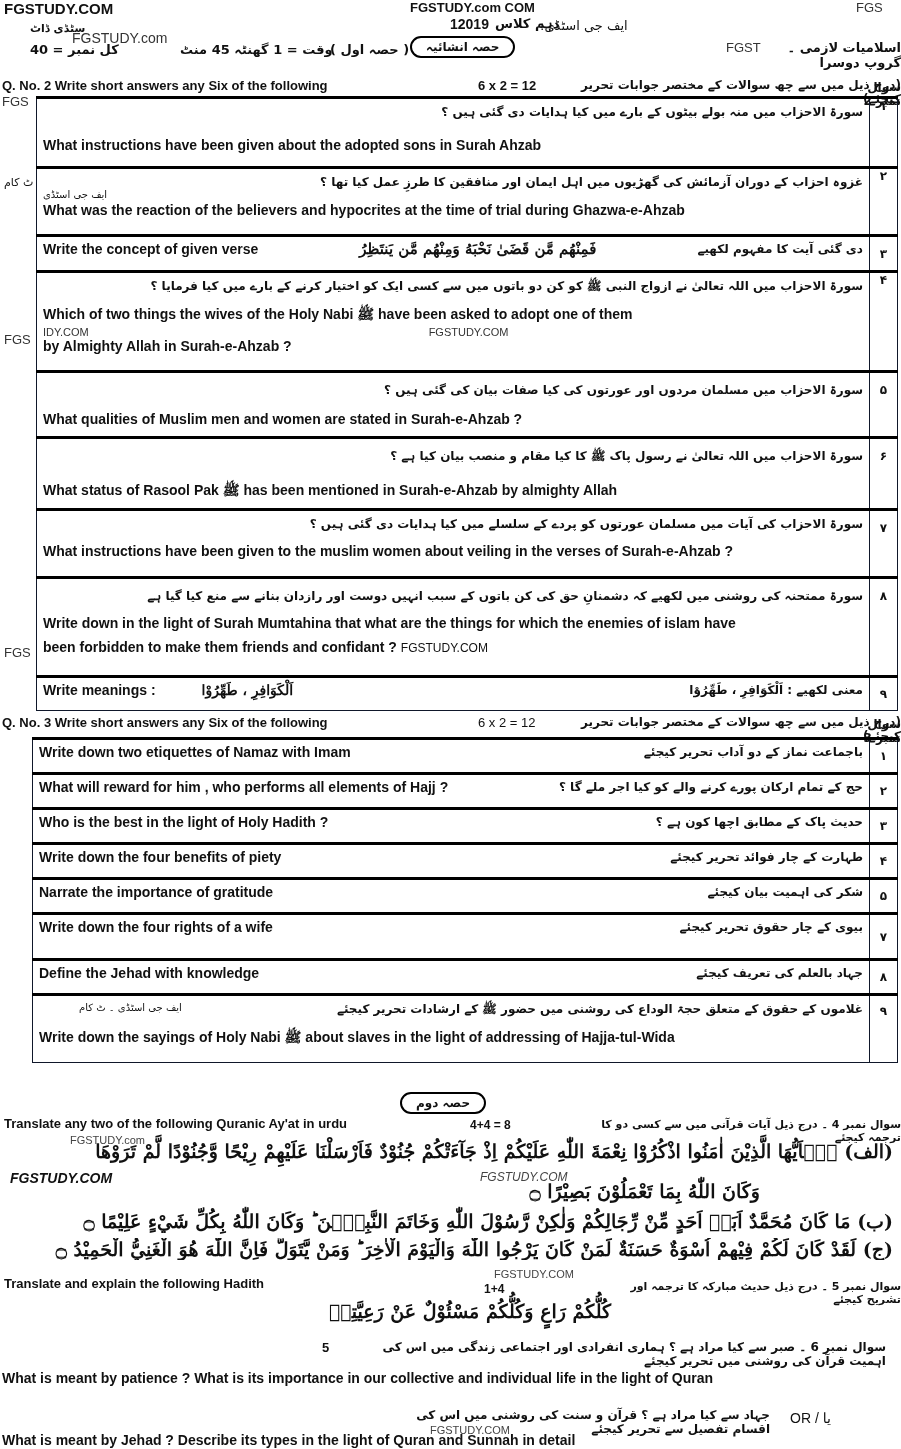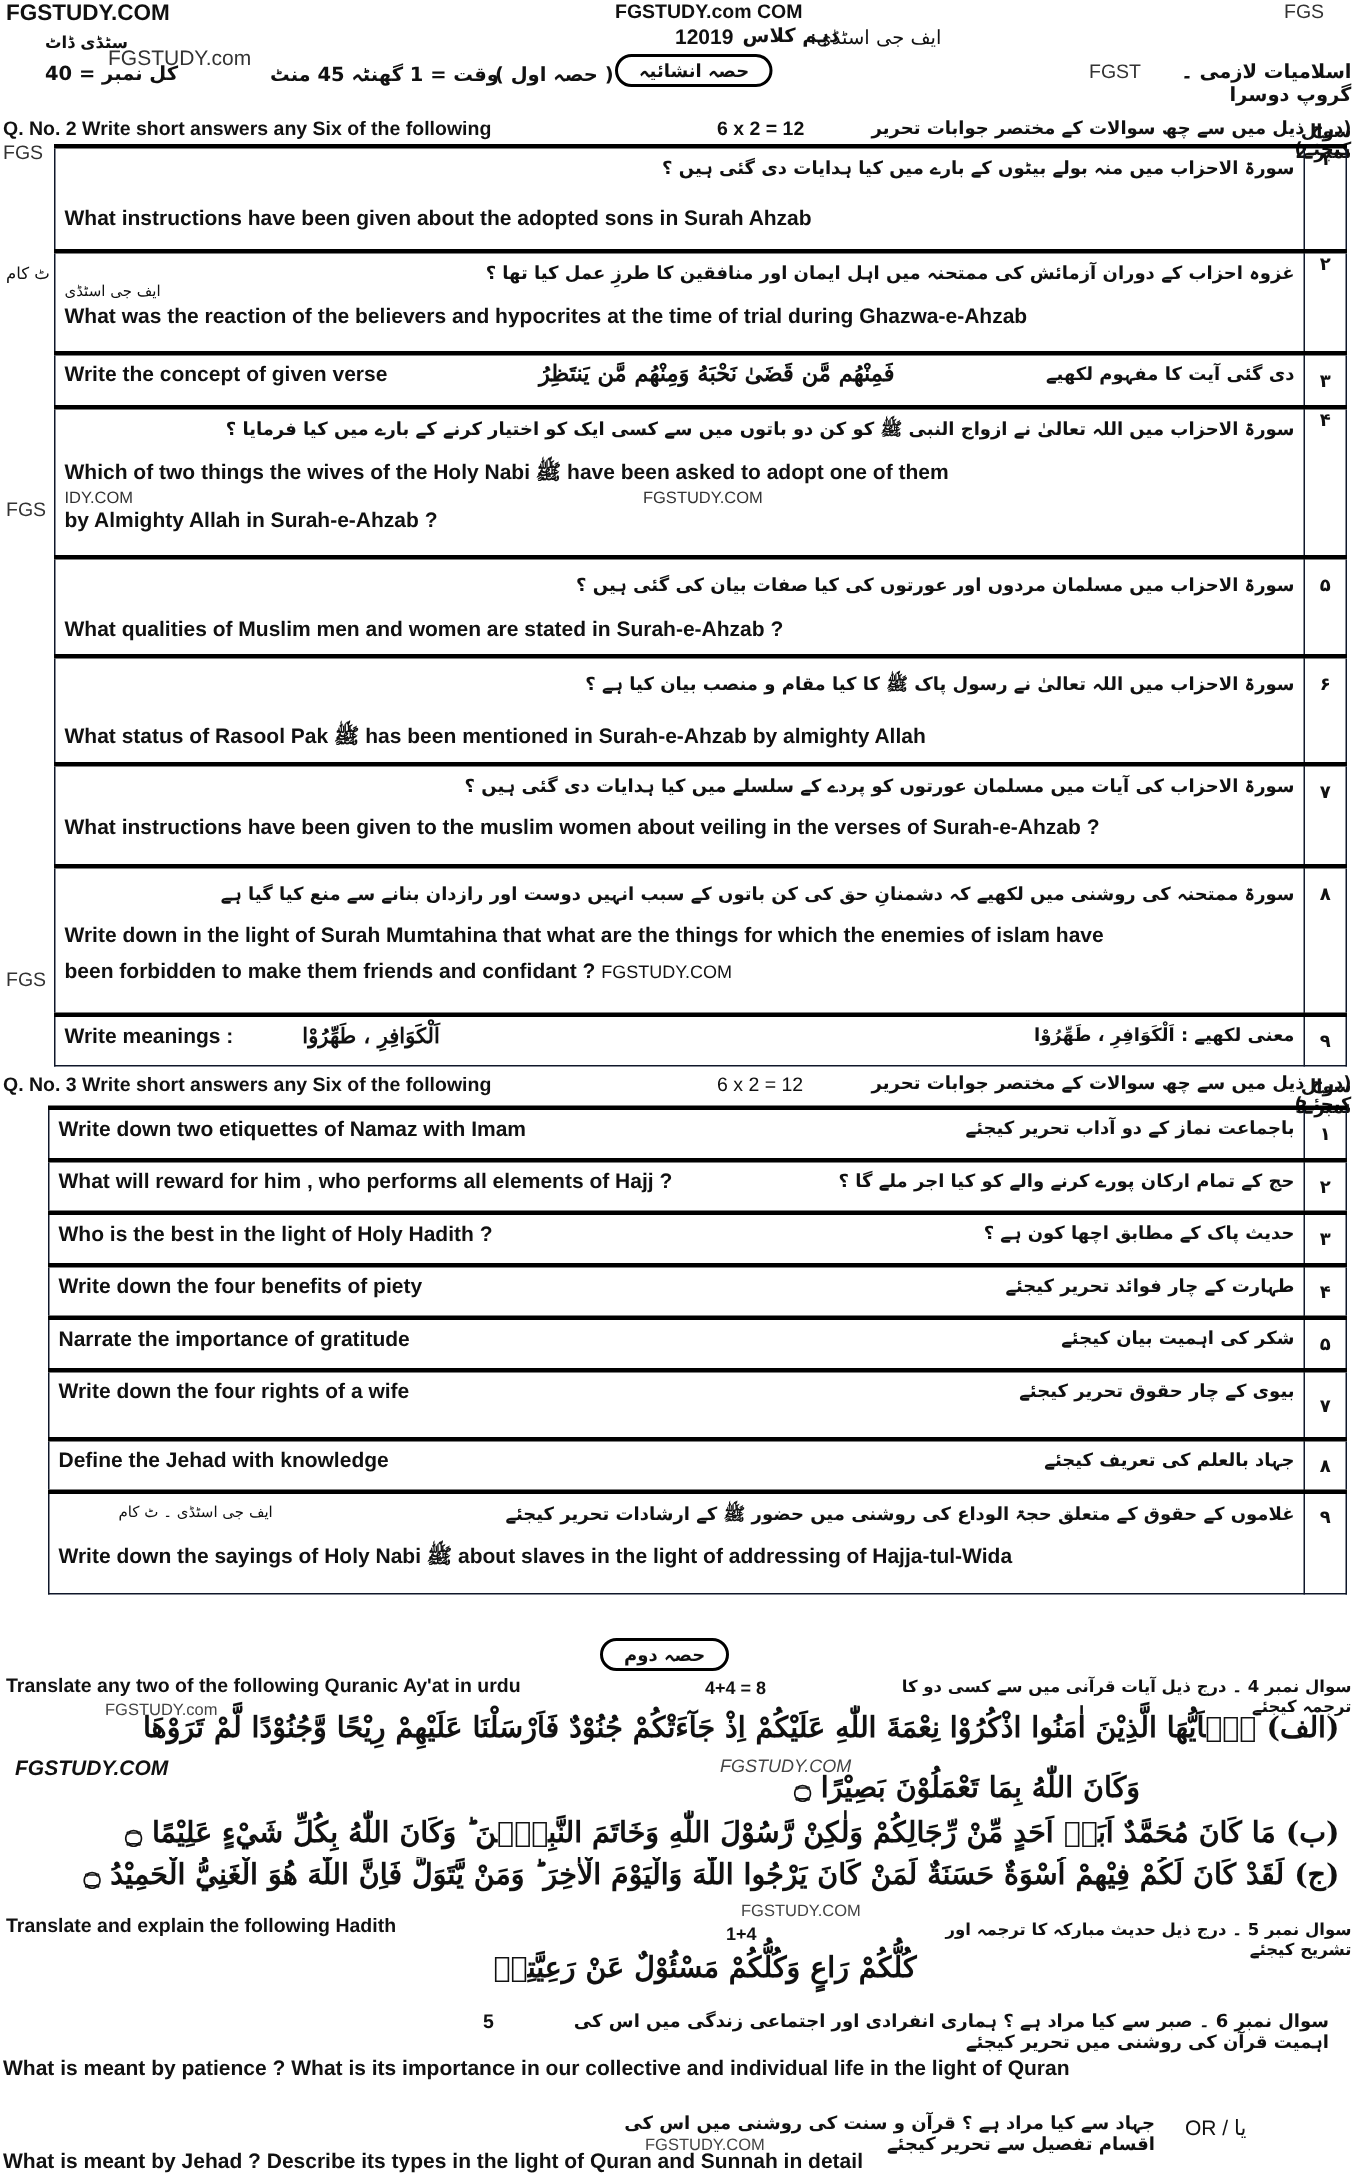--- a/index.html
+++ b/index.html
@@ -68,21 +68,21 @@
   <tbody>
       <tr class="sep" style="height:70px;">
     <td class="body">
       <div class="q-urdu">سورۃ الاحزاب میں منہ بولے بیٹوں کے بارے میں کیا ہدایات دی گئی ہیں ؟</div>
       <div class="q-en" style="padding-top:18px;">What instructions have been given about the adopted sons in Surah Ahzab</div>
     </td>
     <td class="num">۱</td>
   </tr>
   <tr class="sep" style="height:68px;">
     <td class="body">
-      <div class="q-urdu">غزوہ احزاب کے دوران آزمائش کی ممتحنہ میں اہل ایمان اور منافقین کا طرزِ عمل کیا تھا ؟</div>
+      <div class="q-urdu">غزوہ احزاب کے دوران آزمائش کی گھڑیوں میں اہل ایمان اور منافقین کا طرزِ عمل کیا تھا ؟</div>
       <div class="urdu" style="font-size:10px;font-weight:normal;text-align:left;direction:rtl;width:70px;">ایف جی اسٹڈی</div>
       <div class="q-en" style="padding-top:2px;">What was the reaction of the believers and hypocrites at the time of trial during Ghazwa-e-Ahzab</div>
     </td>
     <td class="num">۲</td>
   </tr>
   <tr class="sep" style="height:36px;">
     <td class="body">
       <div class="row-inline">
         <span class="q-en">Write the concept of given verse</span>
         <span class="arabic" style="font-size:15px;">فَمِنْهُم مَّن قَضَىٰ نَحْبَهُ وَمِنْهُم مَّن يَنتَظِرُ</span>

